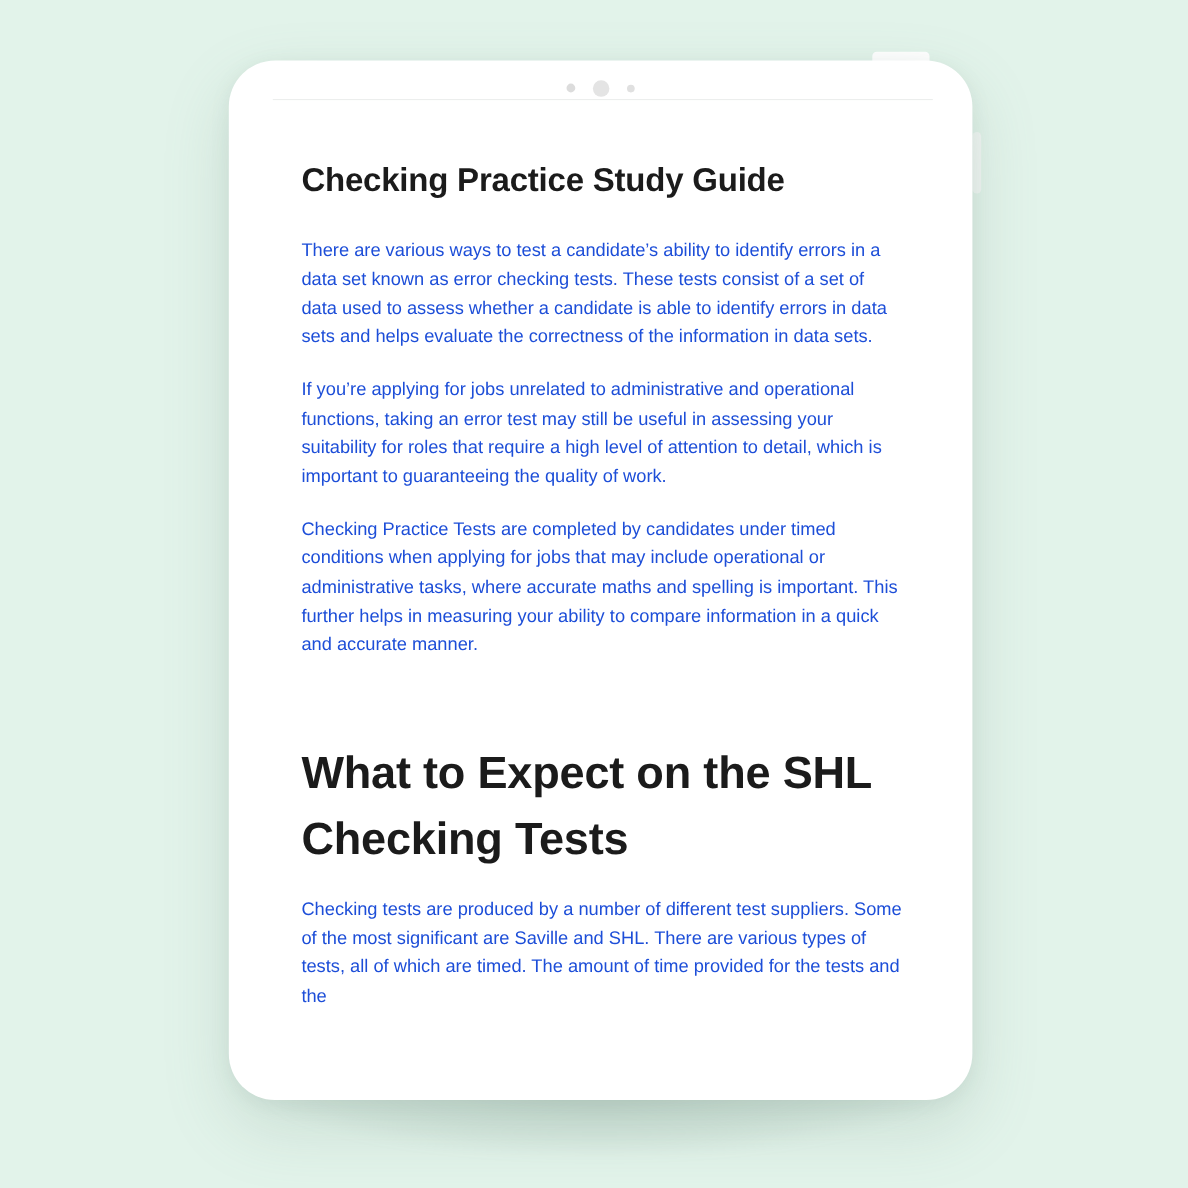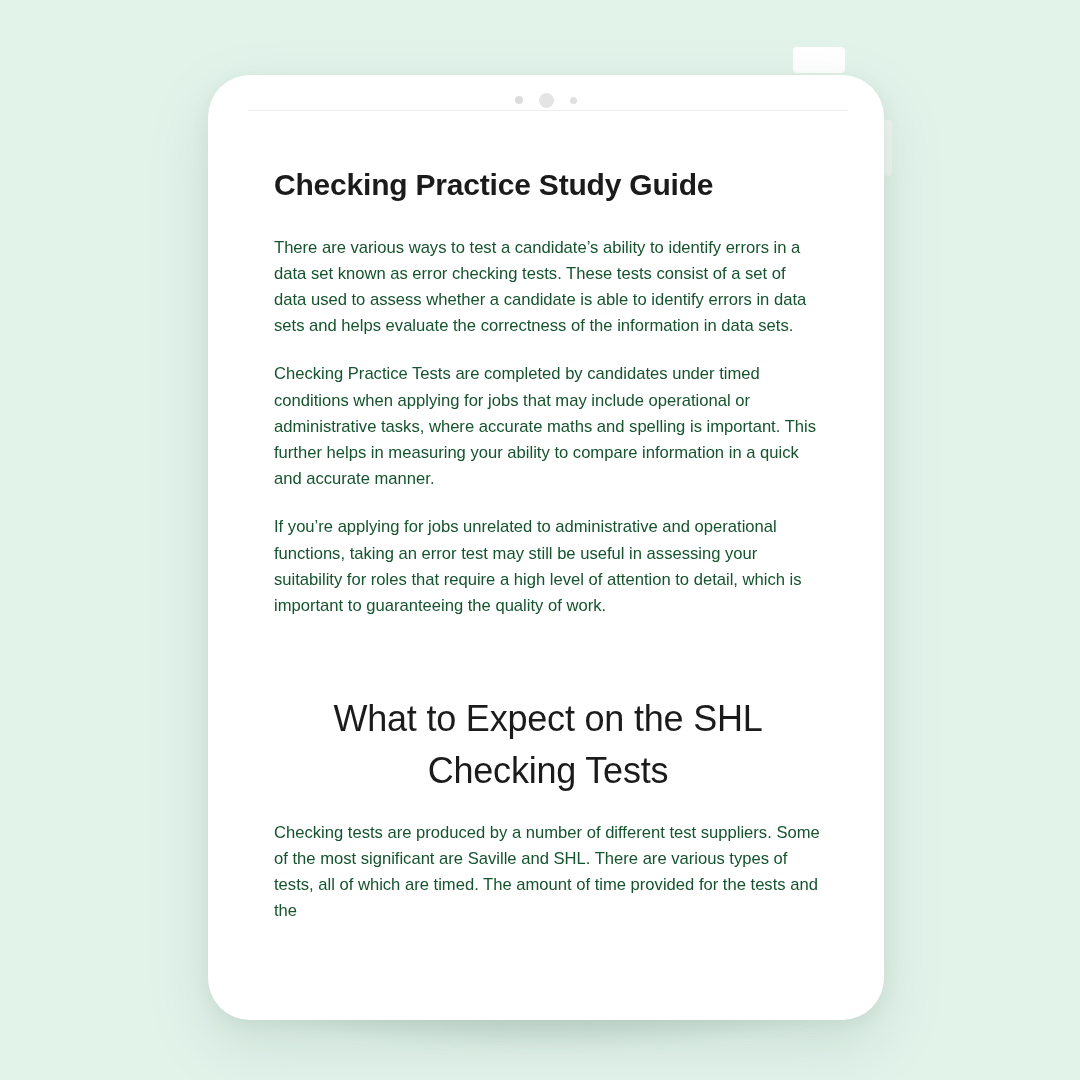--- a/index.html
+++ b/index.html
@@ -58,21 +58,20 @@
   
   .device {
     position: absolute;
     left: 208px;
     top: 55px;
     width: 676px;
     height: 945px;
     background: #ffffff;
     border-radius: 42px;
     box-shadow: 0 24px 60px rgba(110,140,125,0.20), 0 4px 16px rgba(110,140,125,0.10);
-    margin-top: 20px;
   }
 
   
   .dots {
     position: absolute;
     left: 0;
     top: 0;
     width: 100%;
     height: 38px;
     display: flex;
@@ -105,34 +104,33 @@
   h1.doc-title {
     font-size: 30px;
     font-weight: bold;
     color: #1b1b1b;
     letter-spacing: -0.2px;
     line-height: 1.25;
     margin-bottom: 31px;
   }
 
   h2.doc-heading {
-    font-size: 36px;
-    font-weight: normal;
+    font-size: 41px;
+    font-weight: bold;
     color: #1b1b1b;
     letter-spacing: -0.2px;
     line-height: 1.45;
     margin-top: 74px;
     margin-bottom: 22px;
-    text-align: center;
   }
 
   p.doc-para {
     font-size: 16.6px;
     line-height: 1.58;
-    color: #14532d;
+    color: #1d4ed8;
     margin-bottom: 22px;
   }
   p.doc-para:last-child { margin-bottom: 0; }
 </style>
 </head>
 <body>
 
 <div class="scene">
 
   <div class="top-nub"></div>
@@ -146,22 +144,22 @@
       <span class="dot big"></span>
       <span class="dot tiny"></span>
     </div>
 
     <div class="screen">
       <div class="page">
 
         <h1 class="doc-title">Checking Practice Study Guide</h1>
 
         <p class="doc-para">There are various ways to test a candidate’s ability to identify errors in a data set known as error checking tests. These tests consist of a set of data used to assess whether a candidate is able to identify errors in data sets and helps evaluate the correctness of the information in data sets.</p>
+        <p class="doc-para">If you’re applying for jobs unrelated to administrative and operational functions, taking an error test may still be useful in assessing your suitability for roles that require a high level of attention to detail, which is important to guaranteeing the quality of work.</p>
         <p class="doc-para">Checking Practice Tests are completed by candidates under timed conditions when applying for jobs that may include operational or administrative tasks, where accurate maths and spelling is important. This further helps in measuring your ability to compare information in a quick and accurate manner.</p>
-        <p class="doc-para">If you’re applying for jobs unrelated to administrative and operational functions, taking an error test may still be useful in assessing your suitability for roles that require a high level of attention to detail, which is important to guaranteeing the quality of work.</p>
 
         <h2 class="doc-heading">What to Expect on the SHL Checking Tests</h2>
 
         <p class="doc-para">Checking tests are produced by a number of different test suppliers. Some of the most significant are Saville and SHL. There are various types of tests, all of which are timed. The amount of time provided for the tests and the</p>
 
       </div>
     </div>
 
   </div>
 </div>

